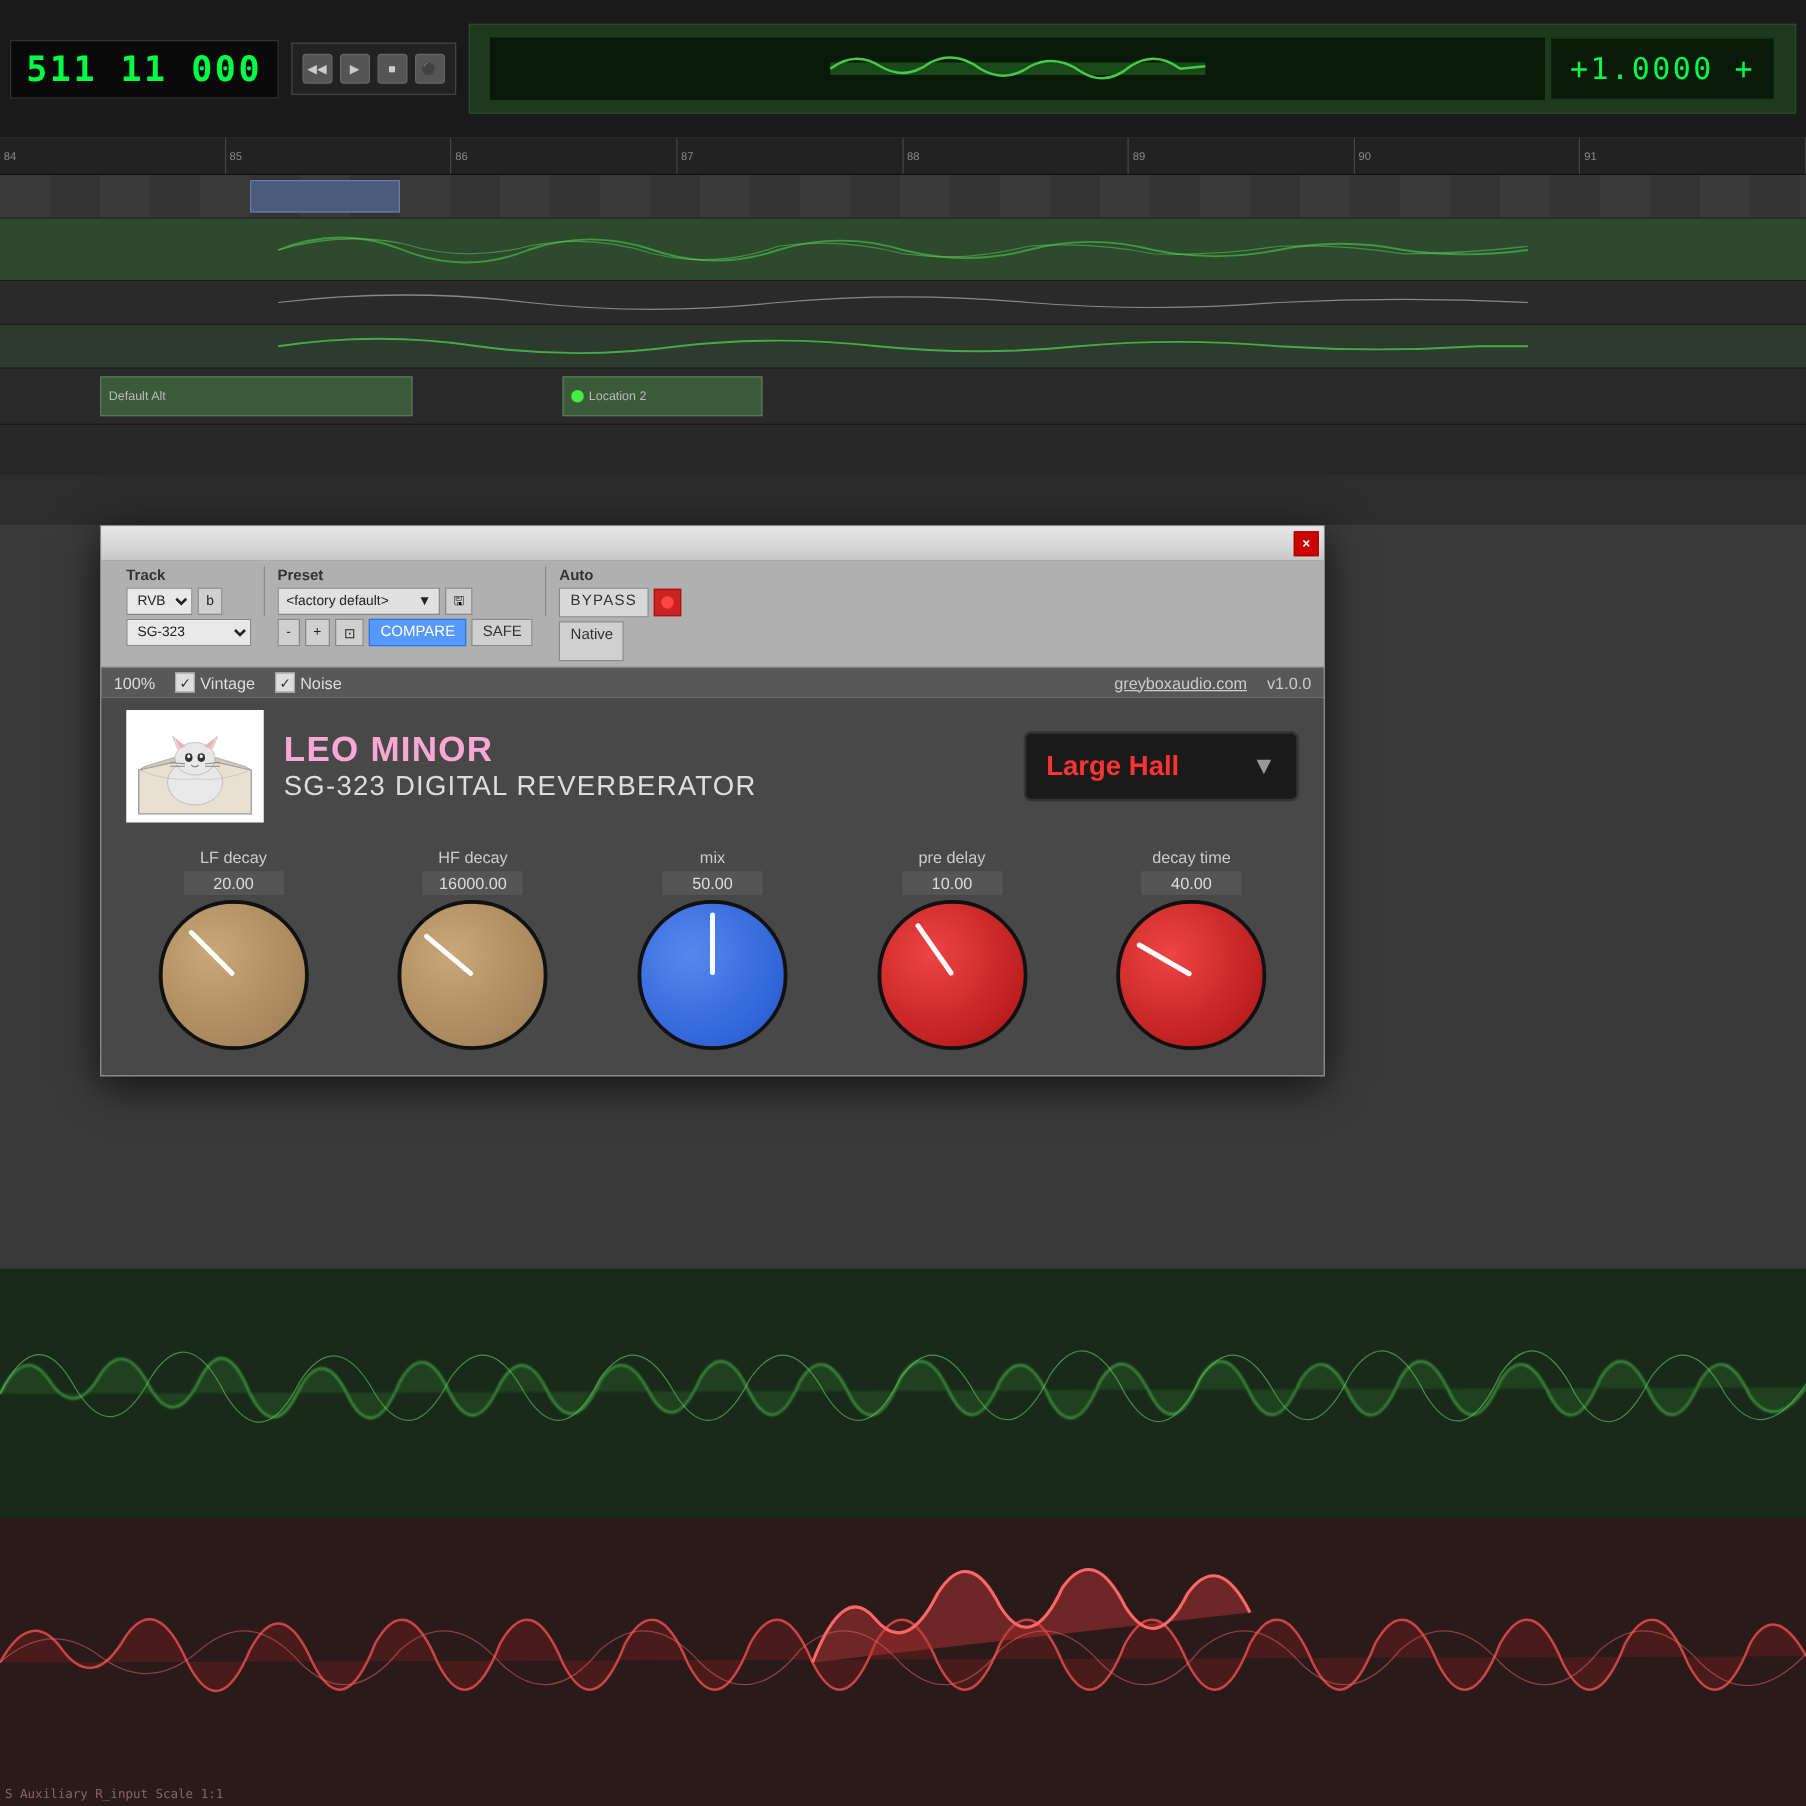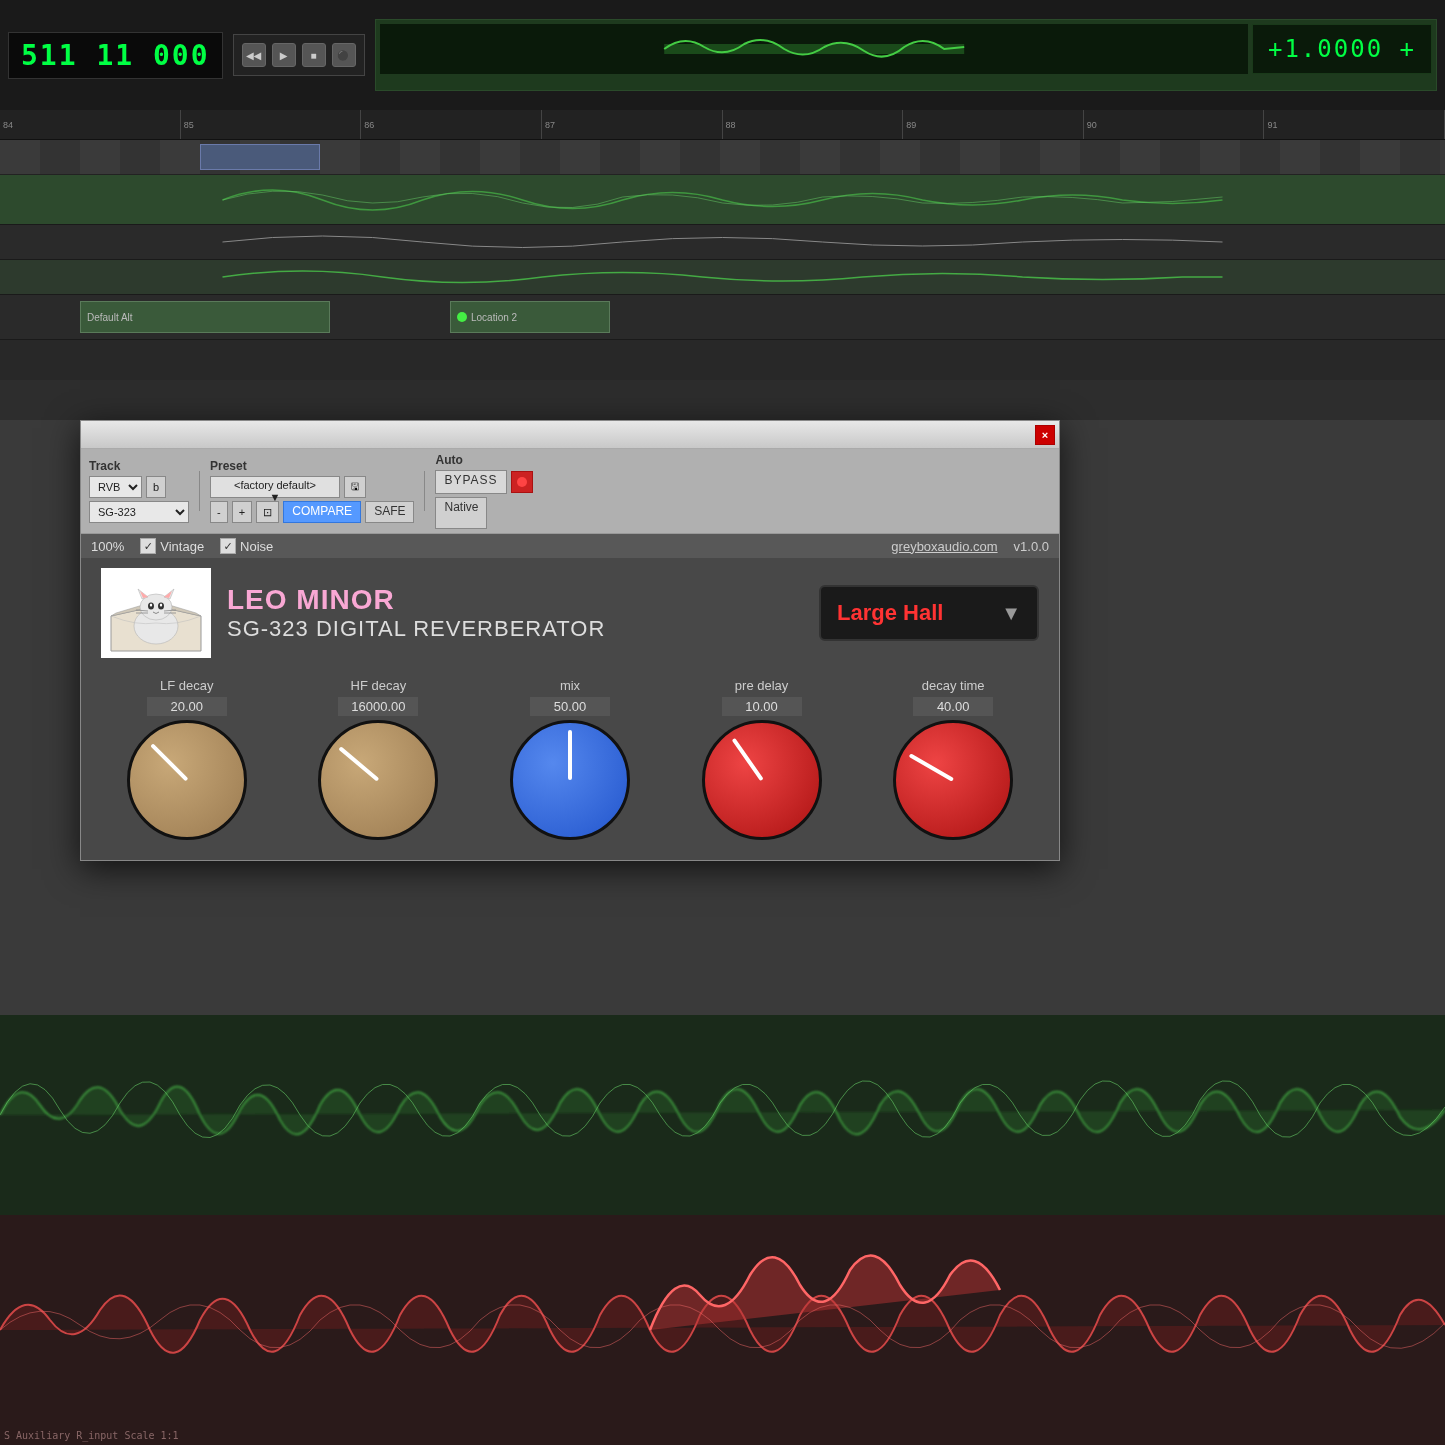--- a/index.html
+++ b/index.html
@@ -130,23 +130,23 @@
       display: flex;
       align-items: center;
       justify-content: center;
       cursor: pointer;
       font-weight: bold;
     }
 
     
     .plugin-toolbar {
       background: #b0b0b0;
-      padding: 4px 8px;
-      display: flex;
-      align-items: center;
+      padding: 4px 20px;
+      display: flex;
+      align-items: flex-start;
       gap: 6px;
       border-bottom: 1px solid #999;
     }
 
     .toolbar-section {
       display: flex;
       flex-direction: column;
       gap: 3px;
     }
 
@@ -239,21 +239,20 @@
       background: #e0e0e0;
       border: 1px solid #888;
       padding: 2px 6px;
       font-size: 11px;
       color: #222;
       min-width: 130px;
       height: 22px;
       display: flex;
       align-items: center;
       justify-content: space-between;
-      flex-direction: column;
     }
 
     .rec-btn {
       width: 22px; height: 22px;
       background: #cc2222;
       border: 1px solid #aa1111;
       display: flex;
       align-items: center;
       justify-content: center;
       cursor: pointer;
@@ -460,21 +459,21 @@
 <div class="daw-bg">
 
   <div class="daw-top">
     <div class="daw-counter">511 11 000</div>
     <div class="daw-transport">
       <div class="transport-btn">◀◀</div>
       <div class="transport-btn">▶</div>
       <div class="transport-btn">■</div>
       <div class="transport-btn">⚫</div>
     </div>
-    <div style="flex:1; height: 72px; background: #1e3a1e; border: 1px solid #2a4a2a; display: flex; align-items: flex-start; padding: 4px; gap: 4px;">
+    <div style="flex:1; height: 72px; background: #1e3a1e; border: 1px solid #2a4a2a; display: flex; align-items: center; padding: 16px; gap: 4px;">
       <div style="background: #0a1a0a; flex: 1; height: 50px; display: flex; align-items: center; justify-content: center;">
         <svg width="100%" height="40" viewBox="0 0 300 40">
           <rect x="0" y="15" width="300" height="10" fill="#1a4a1a"></rect>
           <path d="M0,20 Q20,5 40,18 Q60,30 80,15 Q100,5 120,20 Q140,32 160,18 Q180,8 200,22 Q220,35 240,18 Q260,5 280,20 L300,18" stroke="#44cc44" stroke-width="2" fill="none"></path>
         </svg>
       </div>
       <div style="background: #0a1a0a; width: 180px; height: 50px; color: #00ff44; font-family: monospace; font-size: 24px; display: flex; align-items: center; justify-content: center; letter-spacing: 2px; border: 1px solid #1a3a1a;">
         +1.0000 +
       </div>
     </div>

